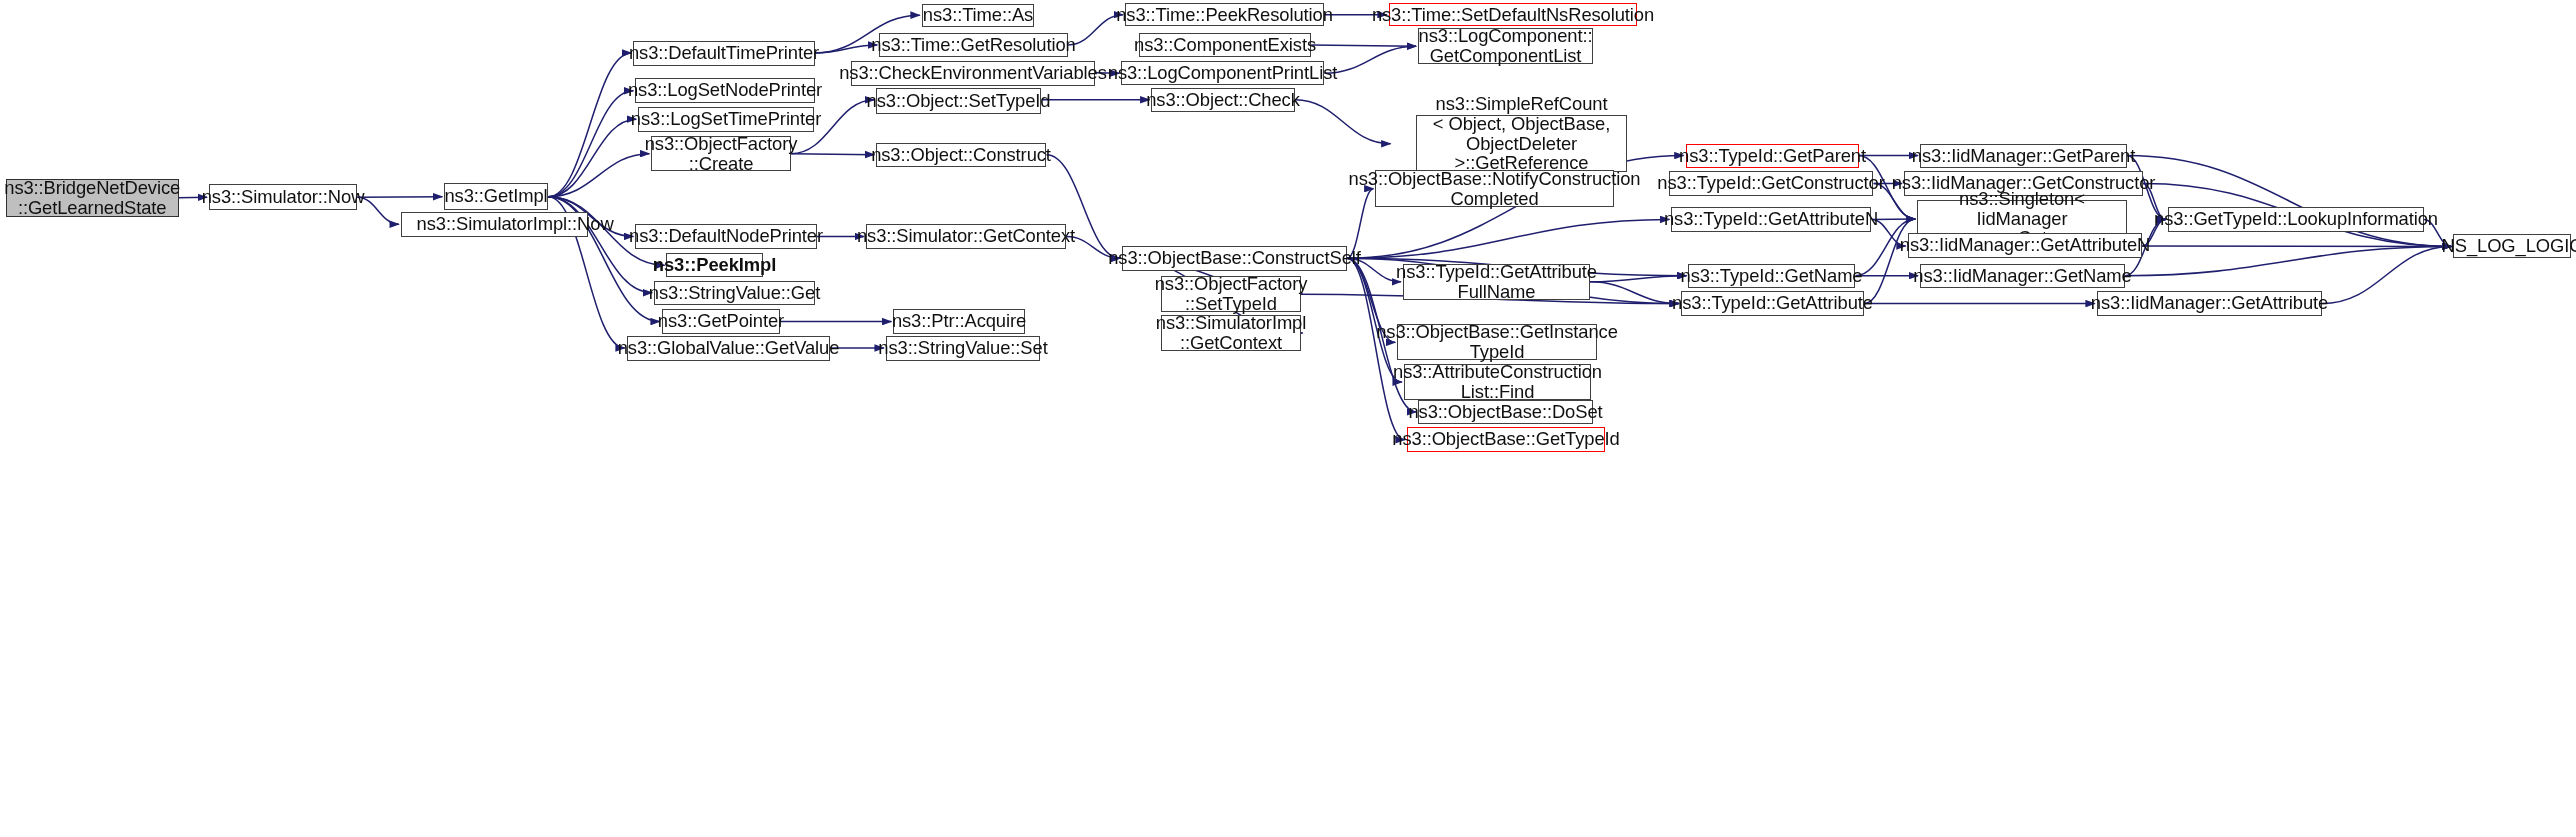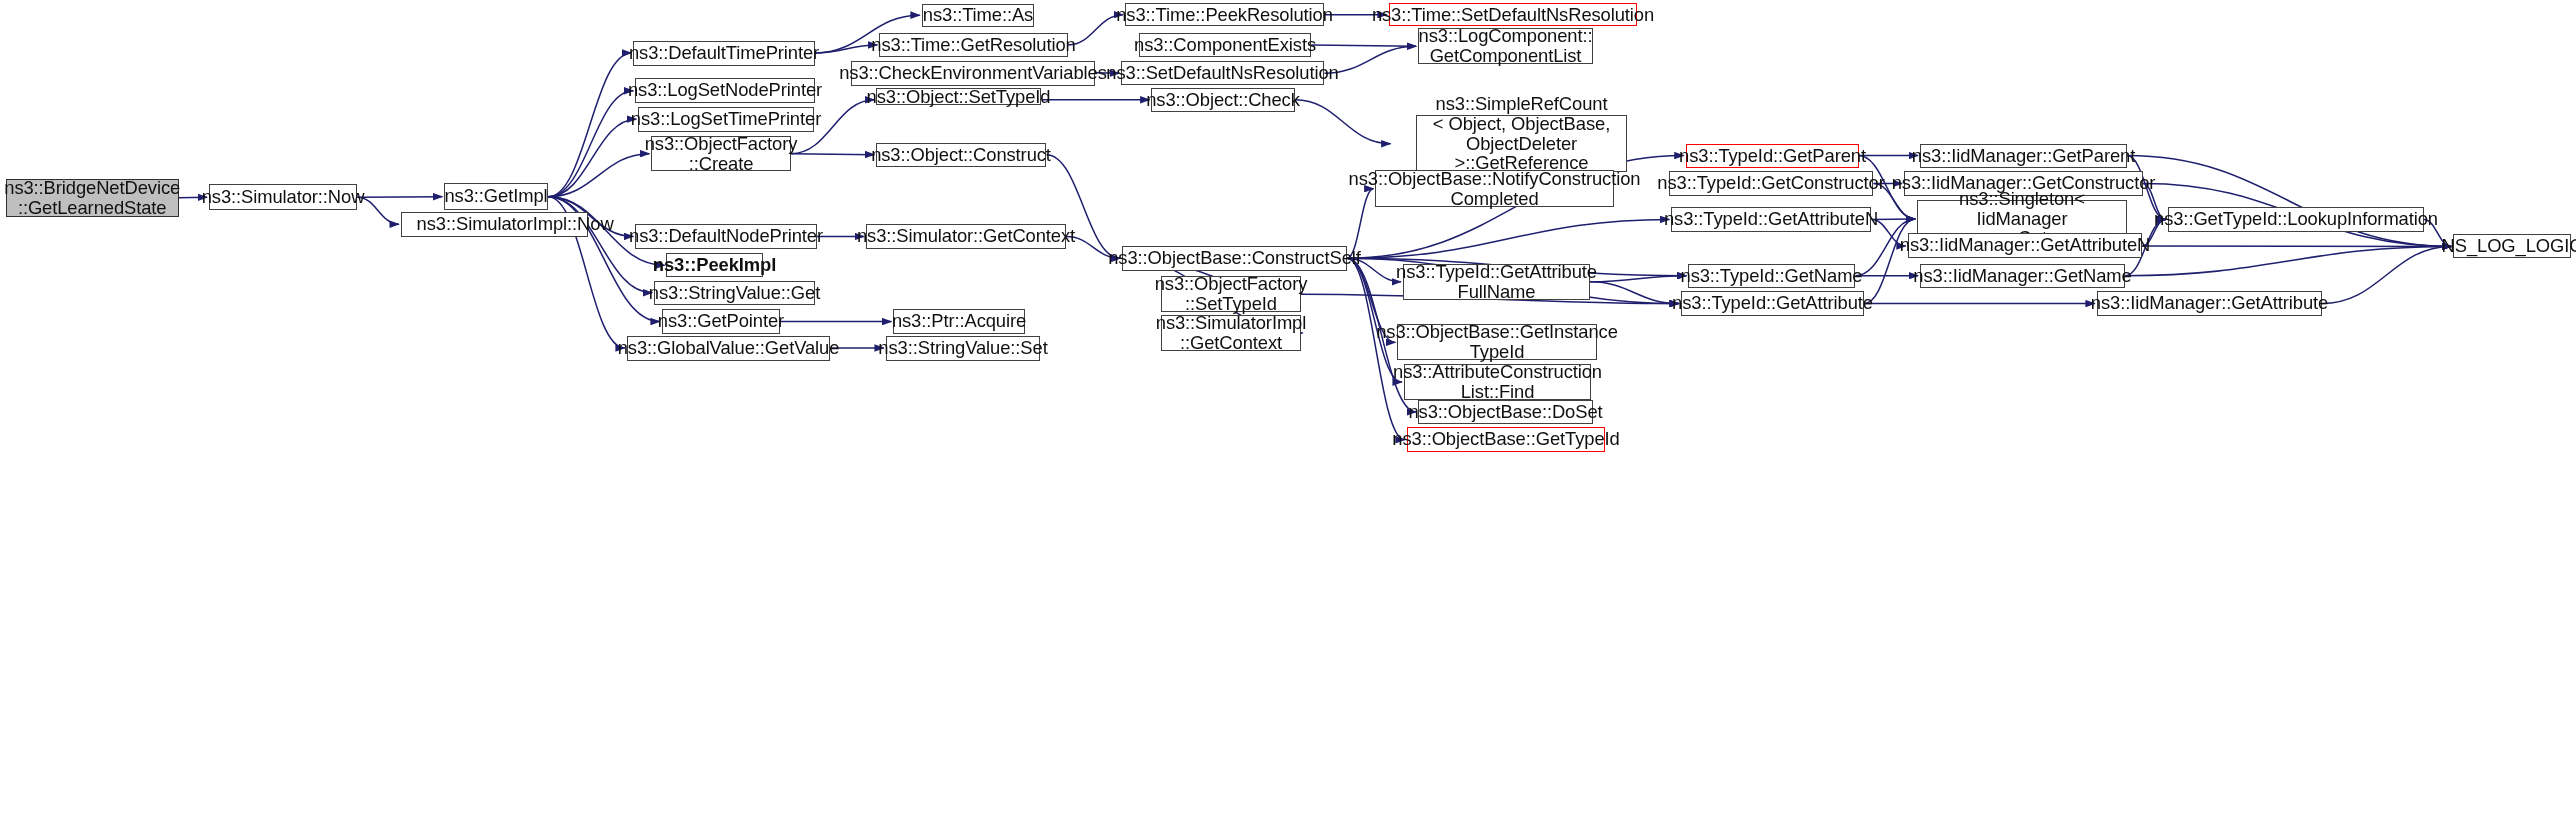--- a/index.html
+++ b/index.html
@@ -131,28 +131,28 @@
       <div class="node" style="left: 651px; top: 136px; width: 140px; height: 35px;">ns3::ObjectFactory
 ::Create</div>
       <div class="node" style="left: 635px; top: 224px; width: 182px; height: 24.6px;">ns3::DefaultNodePrinter</div>
       <div class="node" style="left: 666px; top: 253px; width: 97px; height: 23.6px; font-weight: bold;">ns3::PeekImpl</div>
       <div class="node" style="left: 654px; top: 281px; width: 161px; height: 23.6px;">ns3::StringValue::Get</div>
       <div class="node" style="left: 662px; top: 309px; width: 118px; height: 24.6px;">ns3::GetPointer</div>
       <div class="node" style="left: 627px; top: 336px; width: 203px; height: 24.6px;">ns3::GlobalValue::GetValue</div>
       <div class="node" style="left: 922px; top: 3.8px; width: 112px; height: 23px;">ns3::Time::As</div>
       <div class="node" style="left: 879px; top: 33px; width: 189px; height: 23.6px;">ns3::Time::GetResolution</div>
       <div class="node" style="left: 851px; top: 61px; width: 244px; height: 24.6px;">ns3::CheckEnvironmentVariables</div>
-      <div class="node" style="left: 876px; top: 88px; width: 165px; height: 17px;">ns3::Object::SetTypeId</div>
+      <div class="node" style="left: 876px; top: 88px; width: 165px; height: 26px;">ns3::Object::SetTypeId</div>
       <div class="node" style="left: 876px; top: 143px; width: 170px; height: 23.6px;">ns3::Object::Construct</div>
       <div class="node" style="left: 866px; top: 224px; width: 200px; height: 24.6px;">ns3::Simulator::GetContext</div>
       <div class="node" style="left: 893px; top: 309px; width: 132px; height: 24.6px;">ns3::Ptr::Acquire</div>
       <div class="node" style="left: 886px; top: 336px; width: 154px; height: 24.6px;">ns3::StringValue::Set</div>
       <div class="node" style="left: 1125px; top: 2.8px; width: 199px; height: 23.6px;">ns3::Time::PeekResolution</div>
       <div class="node" style="left: 1139px; top: 33px; width: 172px; height: 23.6px;">ns3::ComponentExists</div>
-      <div class="node" style="left: 1121px; top: 61px; width: 203px; height: 23.6px;">ns3::SetDefaultNsResolution</div>
+      <div class="node" style="left: 1121px; top: 61px; width: 203px; height: 23.6px;">ns3::LogComponentPrintList</div>
       <div class="node" style="left: 1151px; top: 88px; width: 144px; height: 23.6px;">ns3::Object::Check</div>
       <div class="node highlight" style="left: 1389px; top: 2.8px; width: 248px; height: 23.6px;">ns3::Time::SetDefaultNsResolution</div>
       <div class="node" style="left: 1418px; top: 28px; width: 175px; height: 36px;">ns3::LogComponent::
 GetComponentList</div>
       <div class="node" style="left: 1392px; top: 115px; width: 211px; height: 57px; margin-left: 24px;">ns3::SimpleRefCount
 &lt; Object, ObjectBase,
  ObjectDeleter &gt;::GetReference
 Count</div>
       <div class="node" style="left: 1122px; top: 246px; width: 225px; height: 24.6px;">ns3::ObjectBase::ConstructSelf</div>
       <div class="node" style="left: 1161px; top: 276px; width: 140px; height: 36px;">ns3::ObjectFactory

